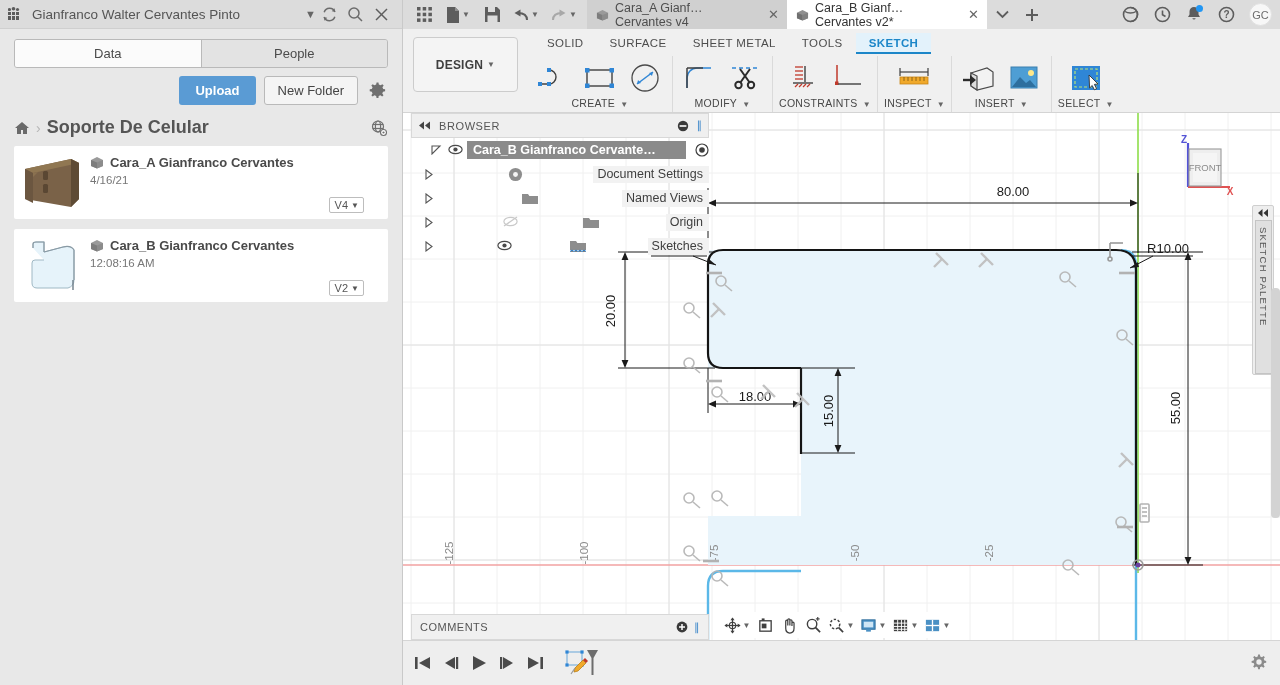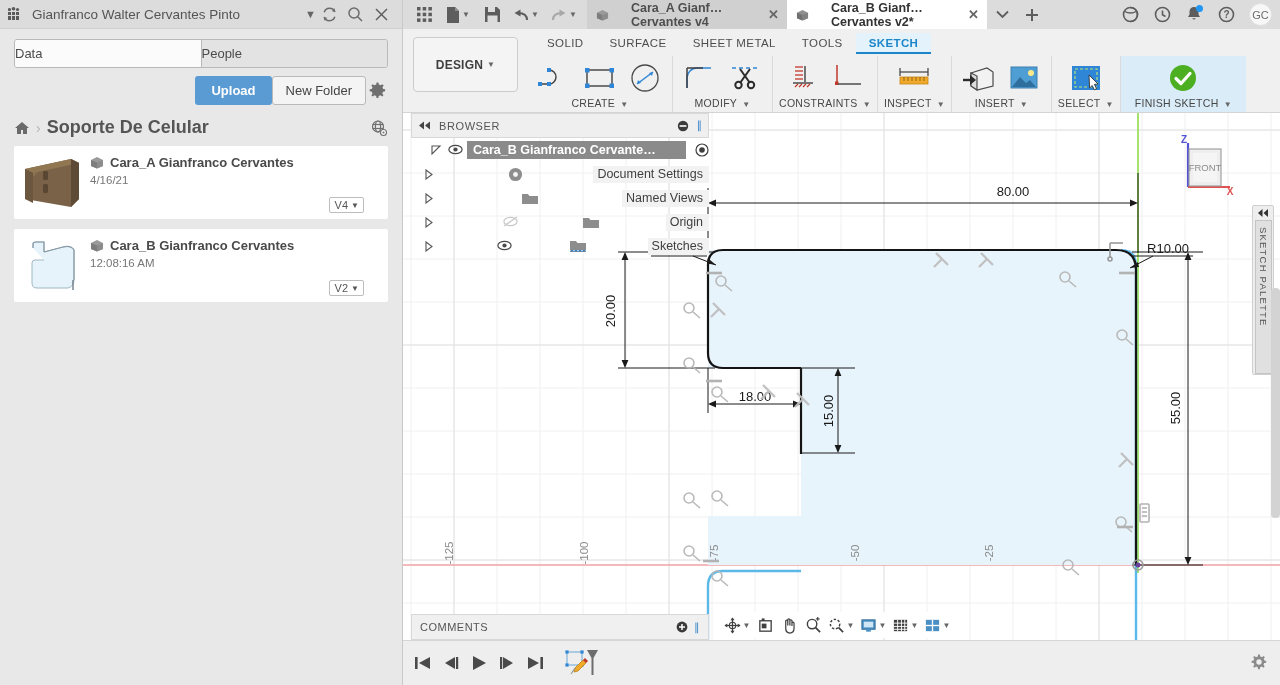--- a/index.html
+++ b/index.html
@@ -22,25 +22,25 @@
     height: 29px; background: #dcdcdc; display: flex; align-items: center;
     padding: 0 8px; border-bottom: 1px solid #cfcfcf;
   }
   #dp-header .team-icon { width: 18px; height: 14px; margin-right: 6px; position: relative; }
   #dp-title { font-size: 13.5px; color: #555; flex: 1; white-space: nowrap; }
   #dp-title-caret { color:#666; font-size: 11px; margin-left:2px; }
   .hdr-icon-btn { width: 26px; height: 26px; display:flex; align-items:center; justify-content:center; }
 
   #tabs-row { padding: 10px 14px 0 14px; }
   #tabs-group { display:flex; border:1px solid #b9b9b9; border-radius: 3px; overflow:hidden; background:#e3e3e3; }
-  .dp-tab { flex:1; font-size:13px; color:#4b4b4b; padding:6px 0; background:#e3e3e3; }
+  .dp-tab { flex:1; text-align:center; font-size:13px; color:#4b4b4b; padding:6px 0; background:#e3e3e3; }
   .dp-tab.active { background:#fbfbfb; }
   .dp-tab + .dp-tab { border-left:1px solid #b9b9b9; }
 
-  #actions-row { display:flex; align-items:center; justify-content:flex-end; padding: 8px 14px 0 14px; }
+  #actions-row { display:flex; align-items:center; justify-content:flex-end; gap:8px; padding: 8px 14px 0 14px; }
   #upload-btn {
     background:#5a9bd4; color:#fff; font-size:13px; font-weight:bold;
     border:none; border-radius:3px; padding:7px 16px; cursor:pointer;
   }
   #newfolder-btn {
     background:#f4f4f4; color:#444; font-size:13px; border:1px solid #b9b9b9;
     border-radius:3px; padding:6px 13px; cursor:pointer;
   }
   #dp-settings { width:22px; height:22px; display:flex; align-items:center; justify-content:center; }
 
@@ -69,22 +69,22 @@
   
   #fusion { position:absolute; left:403px; top:0; width:877px; height:685px; background:#f0f0f0; }
 
   
   #appbar { height:29px; background:#dcdcdc; display:flex; align-items:center; padding-left:6px; }
   .ab-btn { width:30px; height:29px; display:flex; align-items:center; justify-content:center; position:relative; }
   .ab-btn.with-caret { width:38px; }
   .caret { font-size:8px; color:#666; margin-left:2px; }
 
   .doc-tab {
-    display:flex; align-items:center; gap:22px; height:29px; padding:0 8px 0 9px;
-    font-size:12.5px; color:#4e4e4e; background:#d0d0d0; max-width:200px;font-weight:bold;
+    display:flex; align-items:center; gap:6px; height:29px; padding:0 8px 0 9px;
+    font-size:12.5px; color:#4e4e4e; background:#d0d0d0; max-width:200px;
   }
   .doc-tab.active { background:#ffffff; color:#333; }
   .doc-tab .tab-x { color:#666; font-size:13px; margin-left:3px; }
   #tabs-strip { display:flex; align-items:flex-end; height:29px; margin-left:4px; }
   #appbar-right { margin-left:auto; display:flex; align-items:center; padding-right:8px; gap:2px; }
   #avatar {
     width:23px; height:23px; border-radius:50%; background:#f7f7f7; color:#6d6d6d;
     font-size:11px; display:flex; align-items:center; justify-content:center; margin-left:6px;
     border:1px solid #e0e0e0;
   }
@@ -609,31 +609,20 @@
                 <svg width="34" height="30" viewBox="0 0 34 30">
                     <rect x="3" y="3" width="28" height="24" fill="#2f86d6"></rect>
                     <rect x="6" y="6" width="22" height="18" fill="none" stroke="#b5e17a" stroke-width="1.2" stroke-dasharray="3 2"></rect>
                     <path d="M20 12l9 9-3.6.4 2.2 4.3-2.2 1.1-2.2-4.3-2.6 2.5z" fill="#ffffff" stroke="#333" stroke-width="0.9"></path>
                   </svg>
               </span>
             </div>
             <div class="rgroup-label"><span>SELECT</span> <span class="caret">▼</span></div>
           </div>
 
-          <div class="rgroup finish">
-            <div class="rgroup-icons">
-              <span class="ricon">
-                <svg width="32" height="32" viewBox="0 0 32 32">
-                    <circle cx="16" cy="16" r="13" fill="#4caf22"></circle>
-                    <path d="M9 16.5l5 5 9-10" fill="none" stroke="#fff" stroke-width="3.2" stroke-linecap="round" stroke-linejoin="round"></path>
-                  </svg>
-              </span>
-            </div>
-            <div class="rgroup-label"><span>FINISH SKETCH</span> <span class="caret">▼</span></div>
-          </div>
 
         </div>
       </div>
     </div>
 
     <div id="canvas-wrap">
 
       <svg width="877" height="527" viewBox="0 0 877 527" style="position:absolute;left:0;top:0">
 
         <g stroke="#f0f0f0" stroke-width="1">

